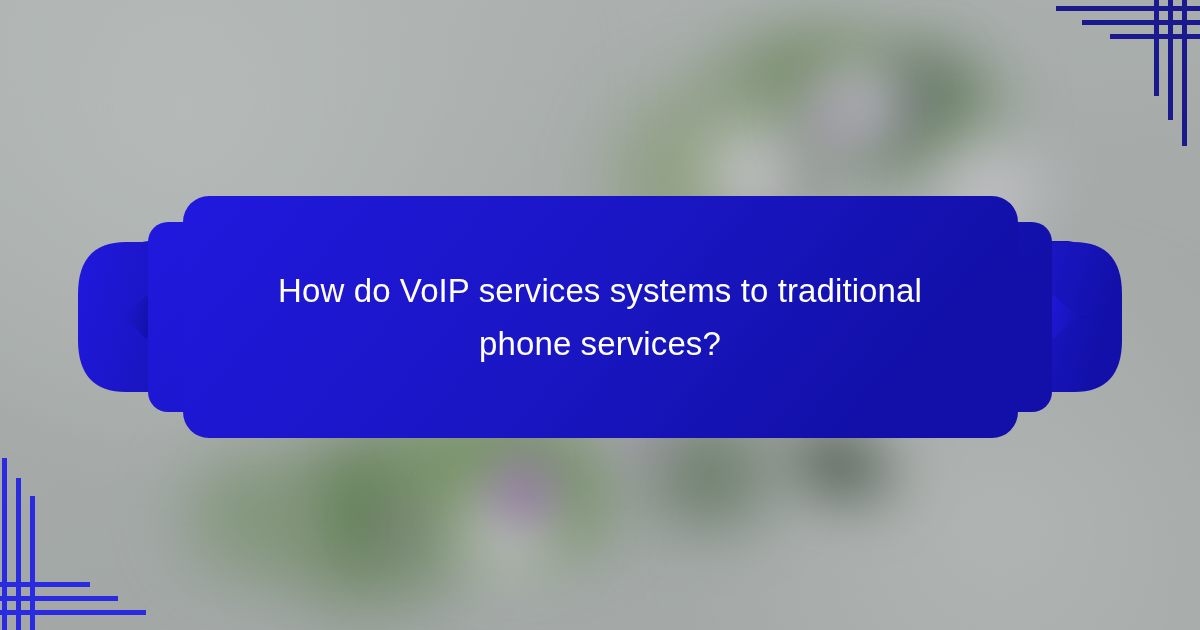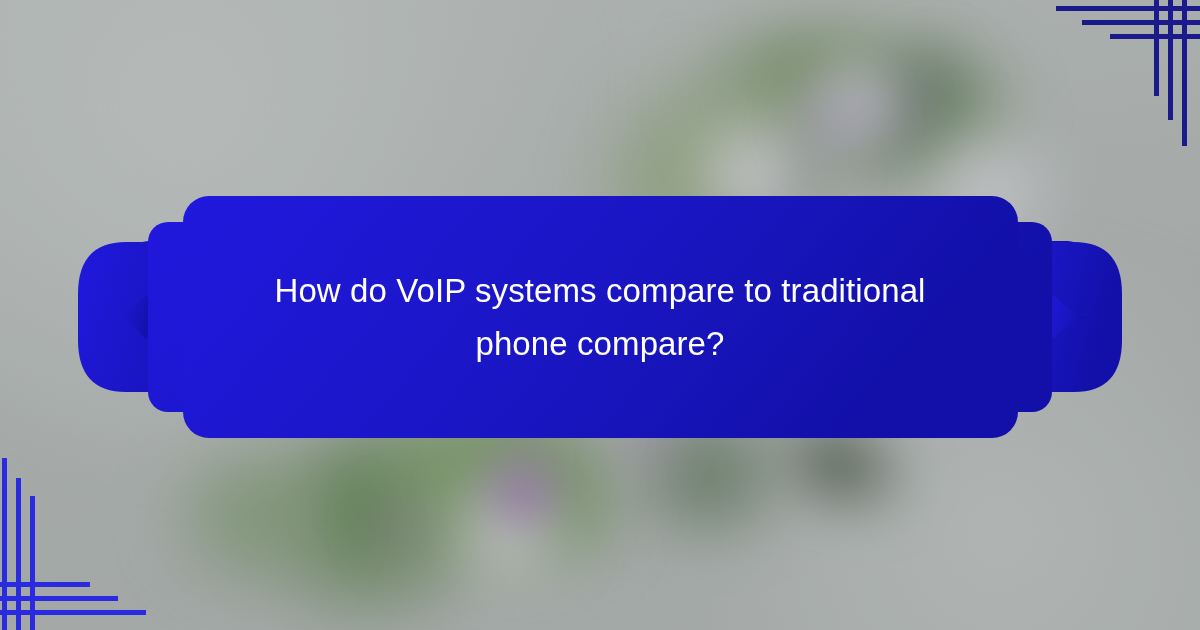--- a/index.html
+++ b/index.html
@@ -236,17 +236,17 @@
                  q 16,-19 36,-22 Z"></path>
 
         <rect x="148" y="222" width="904" height="190" rx="20" ry="20"></rect>
 
         <rect x="183" y="196" width="835" height="242" rx="26" ry="26"></rect>
       </g>
     </svg>
   </div>
 
   <div id="banner-text" style="color: rgb(255, 255, 255);">
-    <span class="line">How do VoIP systems compare to traditional</span>
-    <span class="line">phone compare?</span>
+    <span class="line">How do VoIP services systems to traditional</span>
+    <span class="line">phone services?</span>
   </div>
 
 </div>
 
 </body></html>

